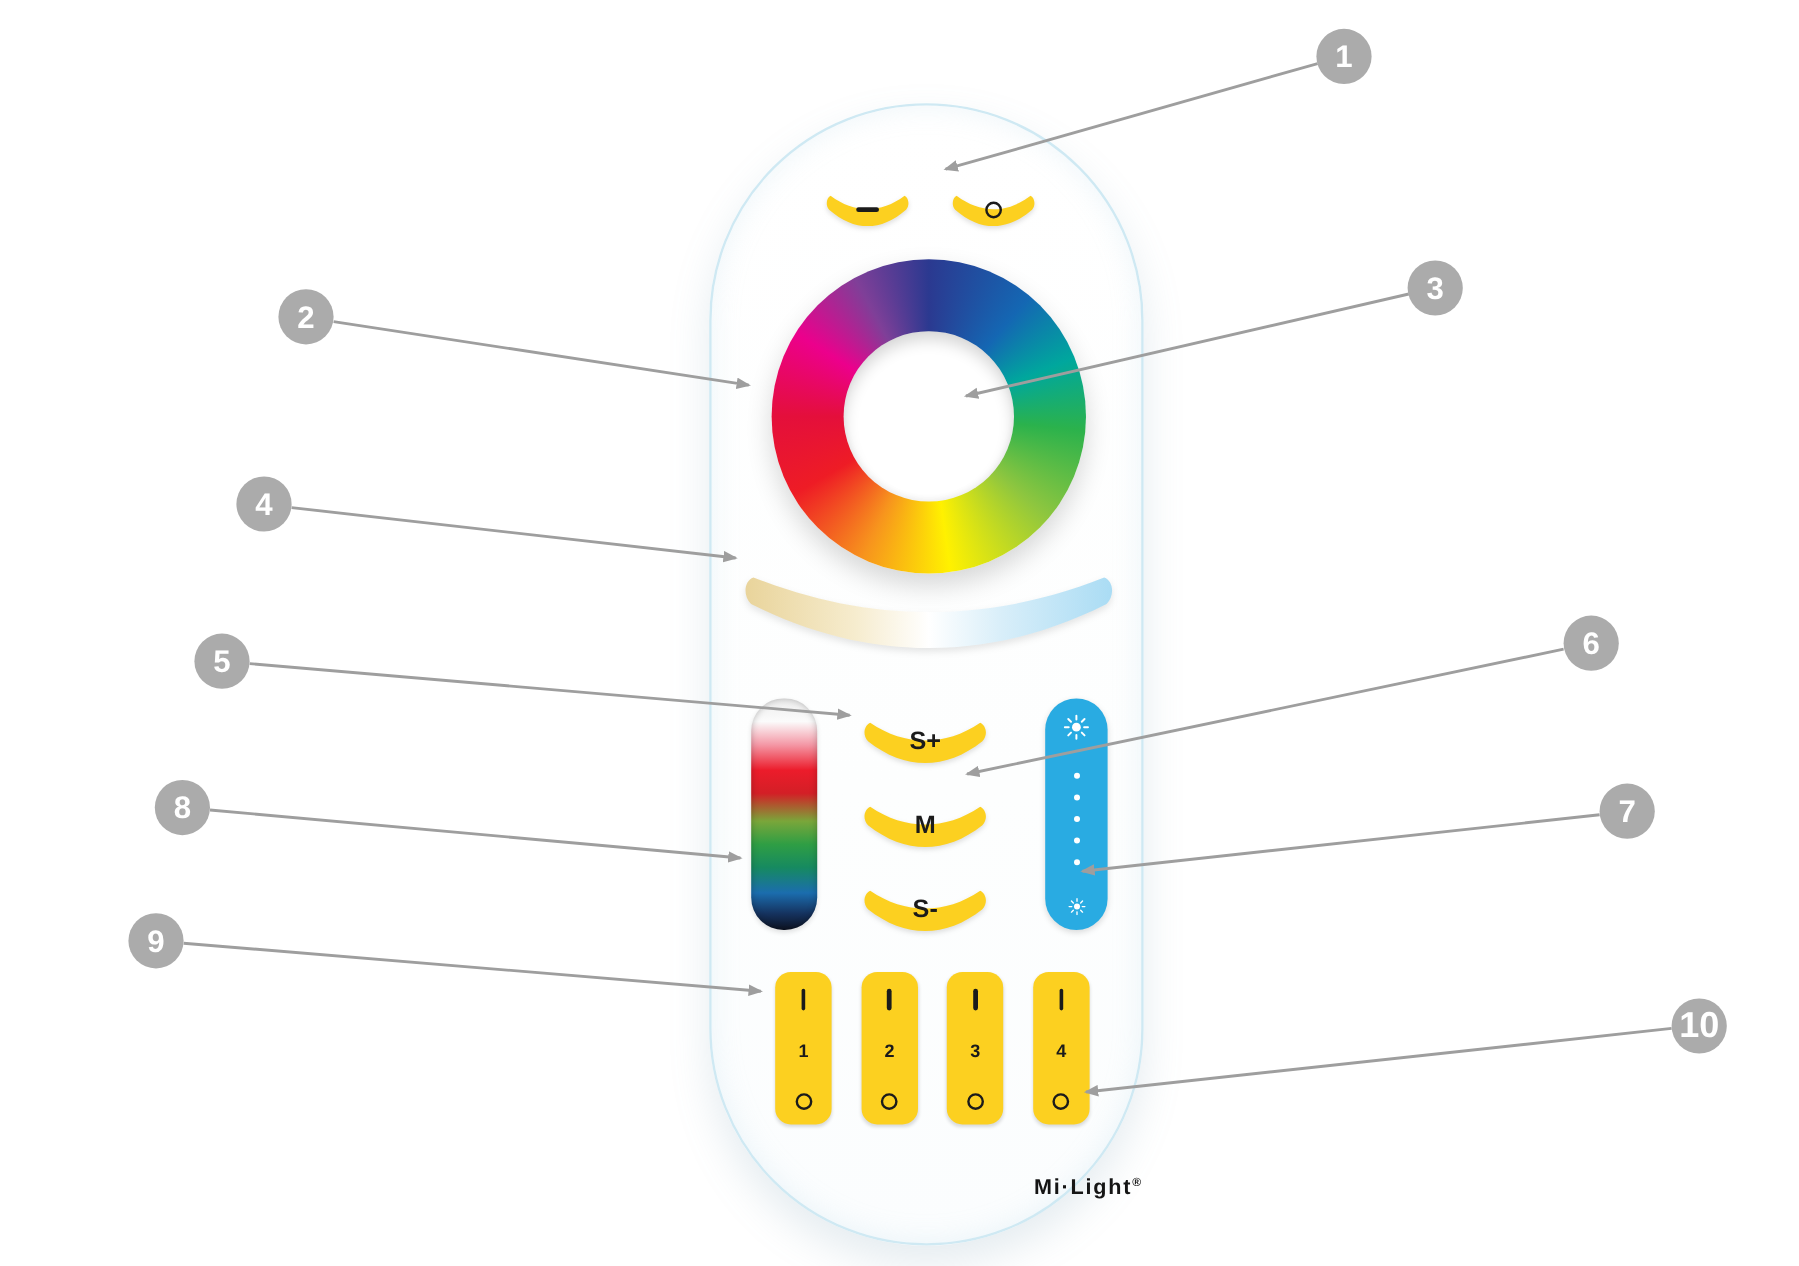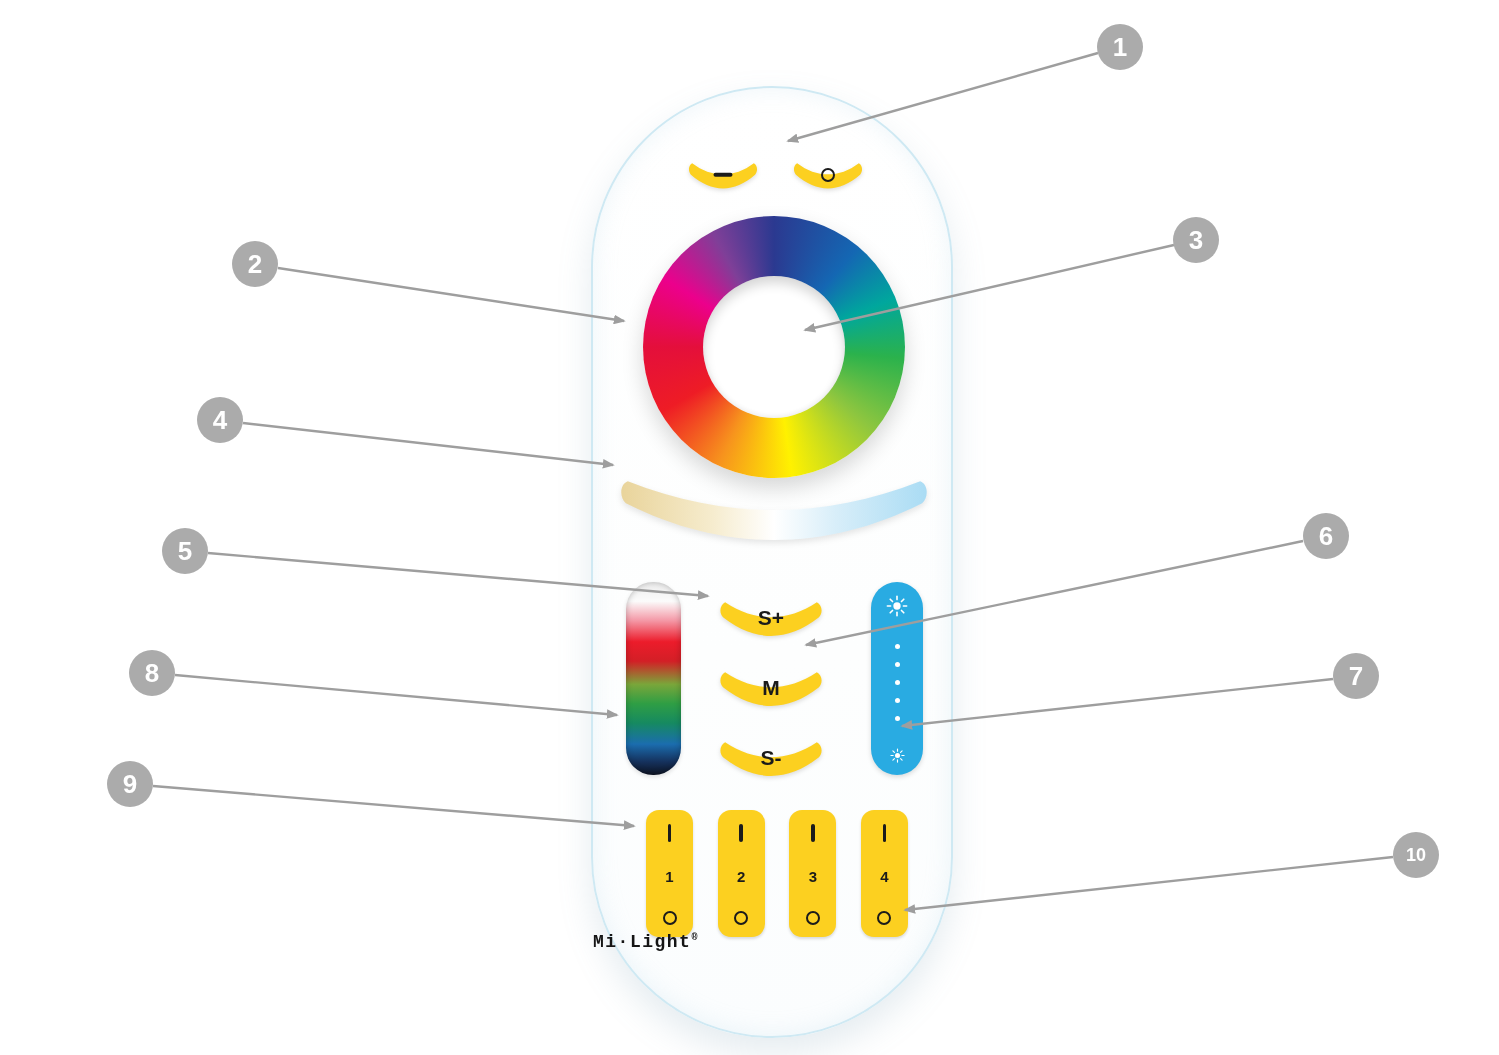--- a/index.html
+++ b/index.html
@@ -78,22 +78,22 @@
     width:47px; height:127px; background:var(--button-yellow,#fcd020); border-radius:13px;
     display:flex; flex-direction:column; align-items:center; justify-content:space-between;
     padding:14px 0 12px;
     box-shadow:0 2px 3px rgba(0,0,0,.14);
   }
   .bar-icon { width:3.5px; height:18px; background:var(--symbol-black,#1b1b1b); border-radius:2px; }
   .group-num { font-size:15px; font-weight:700; color:var(--symbol-black,#1b1b1b); line-height:1; }
   .ring-sm { width:14px; height:14px; border:2.6px solid var(--symbol-black,#1b1b1b); border-radius:50%; }
 
   
-  .brand { position:absolute; left:0; right:0; top:844px; text-align:left;
-           font-family:Liberation Mono, monospace; font-weight:700;
+  .brand { position:absolute; left:0; right:0; top:891px; text-align:right;
+           font-family:Liberation Sans, sans-serif; font-weight:700;
            font-size:18px; letter-spacing:1.5px; color:#151515; }
   .brand sup { font-size:10px; letter-spacing:0; }
 
   
   .overlay { position:absolute; left:0; top:0; width:1499px; height:1055px; z-index:5; pointer-events:none; }
   .callout-line { stroke:var(--line-gray,#9e9e9e); stroke-width:2.4; }
   .arrow-head { fill:var(--line-gray,#9e9e9e); }
   .callout {
     position:absolute; width:46px; height:46px; border-radius:50%;
     background:var(--callout-gray,#ababab); color:#ffffff;
@@ -245,15 +245,15 @@
 
   <div class="callout" style="left:1097px;top:24px">1</div>
   <div class="callout" style="left:232px;top:241px">2</div>
   <div class="callout" style="left:1173px;top:217px">3</div>
   <div class="callout" style="left:197px;top:397px">4</div>
   <div class="callout" style="left:162px;top:528px">5</div>
   <div class="callout" style="left:1303px;top:513px">6</div>
   <div class="callout" style="left:1333px;top:653px">7</div>
   <div class="callout" style="left:129px;top:650px">8</div>
   <div class="callout" style="left:107px;top:761px">9</div>
-  <div class="callout" style="left:1393px;top:832px;font-size:18px">10</div>
+  <div class="callout" style="left:1393px;top:832px;font-size:30px">10</div>
 
 </div>
 
 </body></html>

